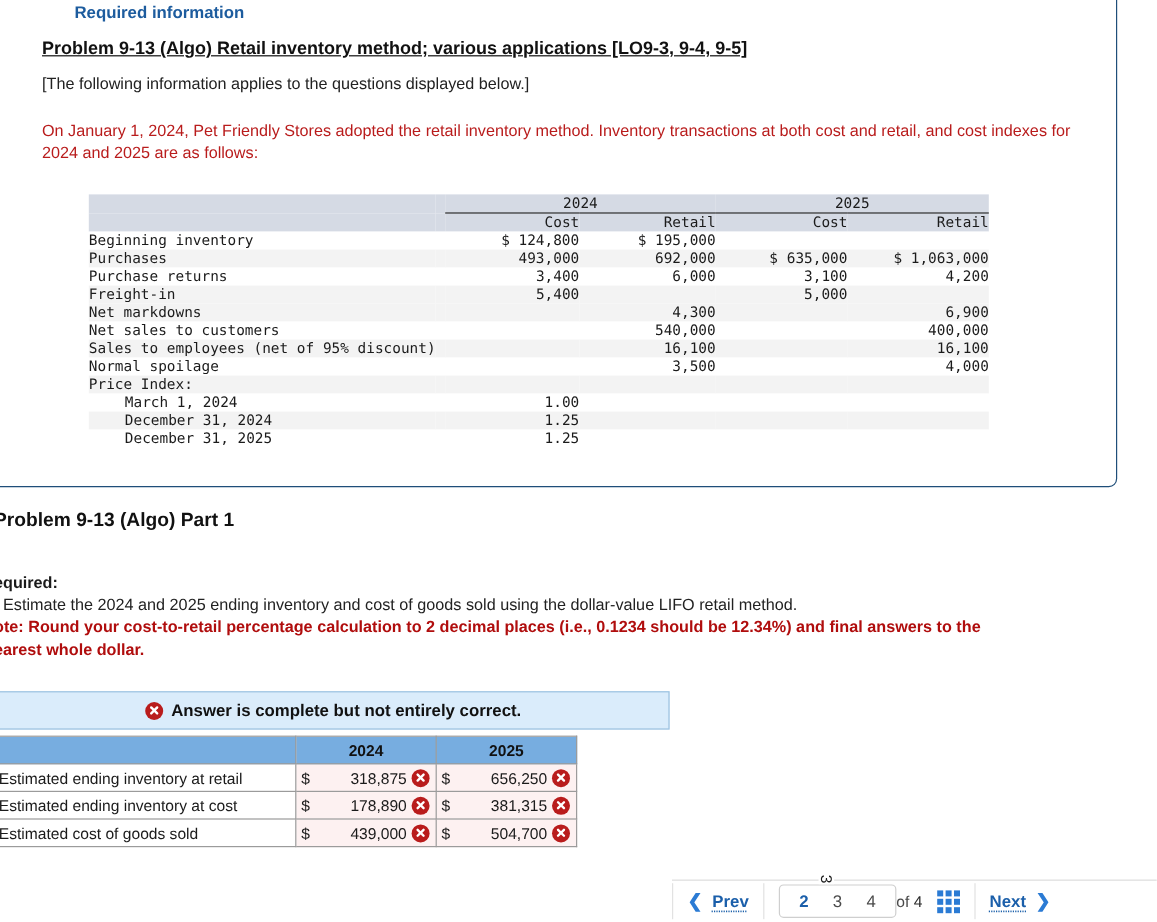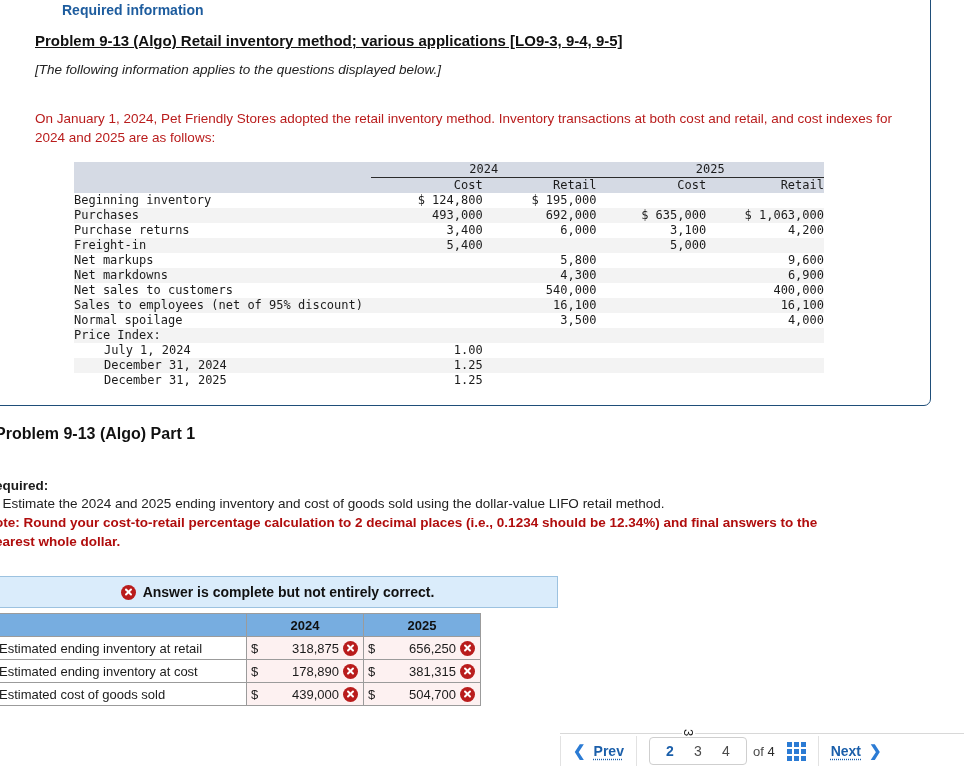--- a/index.html
+++ b/index.html
@@ -47,24 +47,23 @@
   .prob-title {
     font-size: 15px;
     font-weight: bold;
     color: #111111;
     line-height: 20px;
     margin: 0 0 10px 0;
     text-decoration: underline;
   }
   .applies-note {
     font-size: 13.5px;
-    font-style: italic;
     color: #222222;
     line-height: 18px;
-    margin: 0 0 30px 0;
+    margin: 0 0 20px 0;
   }
   .intro-para {
     font-size: 13.5px;
     color: #b91c1c;
     line-height: 19px;
     margin: 0;
     width: 862px;
   }
 
   
@@ -297,21 +296,21 @@
     left: 34px;
     top: -12px;
     font-size: 13px;
     color: #1b1b1b;
     transform: rotate(90deg);
     background: #ffffff;
     padding: 0 1px;
     line-height: 13px;
   }
   #of-label {
-    margin-left: 6px;
+    margin-left: 0;
     font-size: 13px;
     color: #4a4a4a;
   }
   #of-label b { color: #2b2b2b; font-weight: normal; }
   #grid-icon {
     margin-left: 12px;
     display: grid;
     grid-template-columns: repeat(3, 5px);
     grid-template-rows: repeat(3, 5px);
     gap: 2px;
@@ -374,28 +373,20 @@
           <td class="num w4">4,200</td>
         </tr>
         <tr class="striped">
           <td class="lbl">Freight-in</td>
           <td class="spacer"></td>
           <td class="num w1">5,400</td>
           <td class="num w2"></td>
           <td class="num w3">5,000</td>
           <td class="num w4"></td>
         </tr>
-        <tr class="plain">
-          <td class="lbl">Net markups</td>
-          <td class="spacer"></td>
-          <td class="num w1"></td>
-          <td class="num w2">5,800</td>
-          <td class="num w3"></td>
-          <td class="num w4">9,600</td>
-        </tr>
         <tr class="striped">
           <td class="lbl">Net markdowns</td>
           <td class="spacer"></td>
           <td class="num w1"></td>
           <td class="num w2">4,300</td>
           <td class="num w3"></td>
           <td class="num w4">6,900</td>
         </tr>
         <tr class="plain">
           <td class="lbl">Net sales to customers</td>
@@ -423,21 +414,21 @@
         </tr>
         <tr class="striped">
           <td class="lbl">Price Index:</td>
           <td class="spacer"></td>
           <td class="num w1"></td>
           <td class="num w2"></td>
           <td class="num w3"></td>
           <td class="num w4"></td>
         </tr>
         <tr class="plain">
-          <td class="lbl ind">July 1, 2024</td>
+          <td class="lbl ind">March 1, 2024</td>
           <td class="spacer"></td>
           <td class="num w1">1.00</td>
           <td class="num w2"></td>
           <td class="num w3"></td>
           <td class="num w4"></td>
         </tr>
         <tr class="striped">
           <td class="lbl ind">December 31, 2024</td>
           <td class="spacer"></td>
           <td class="num w1">1.25</td>

